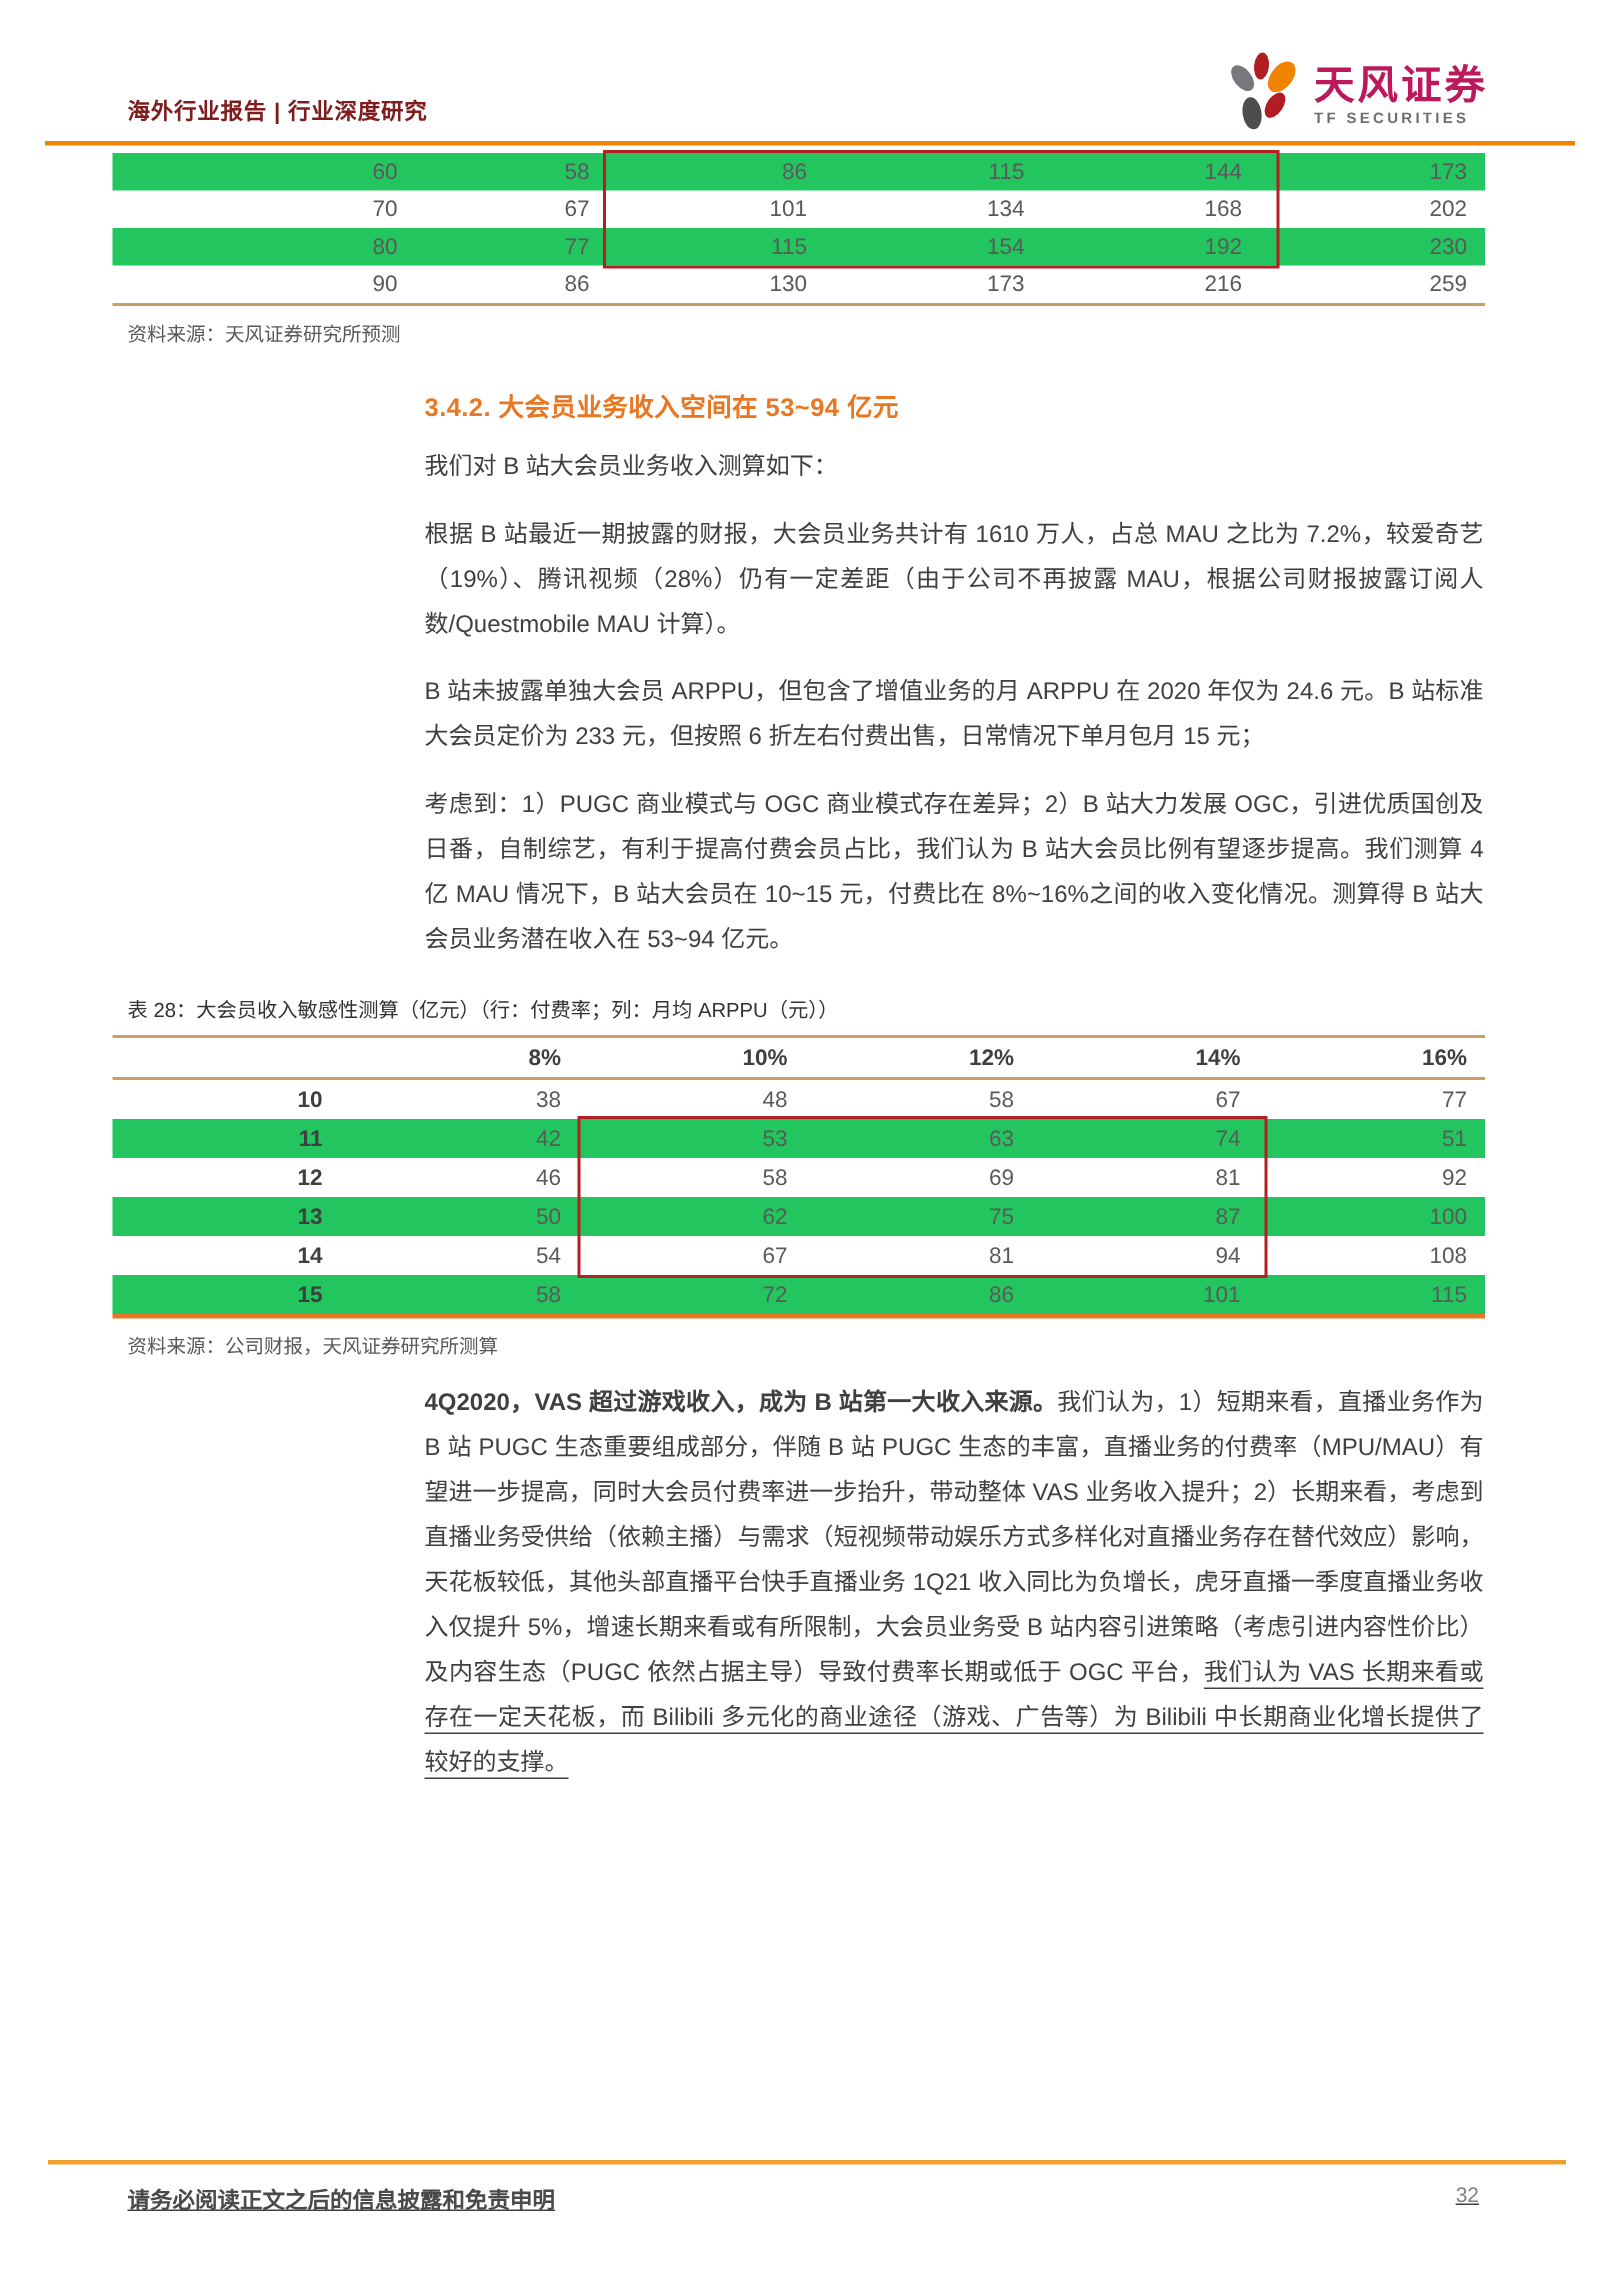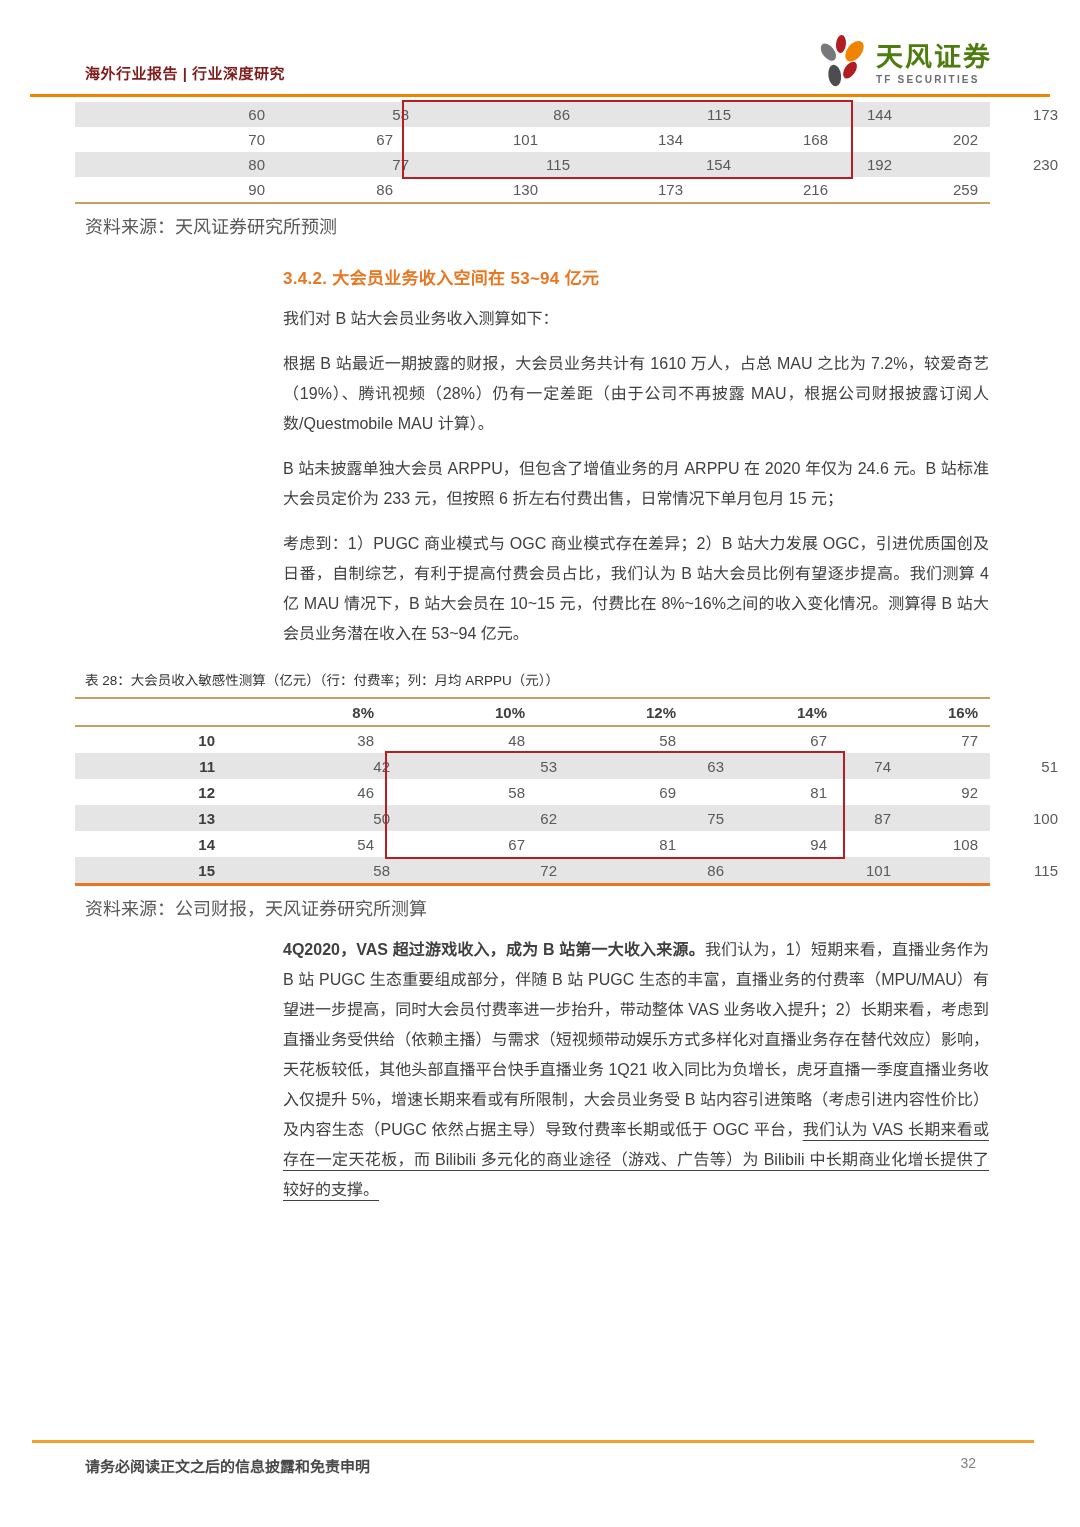--- a/index.html
+++ b/index.html
@@ -6,52 +6,52 @@
   html,body { background:#ffffff; }
   body { font-family:"Liberation Sans","DejaVu Sans",sans-serif; color:#404040; }
   .page { position:relative; width:1080px; height:1527px; background:#fff; overflow:hidden; }
 
   
   .hdr { position:relative; height:97px; }
   .hdr-rule { position:absolute; left:30px; right:30px; bottom:0; border-top:3px solid #F08300; }
   .breadcrumb { position:absolute; left:85px; bottom:14px; font-size:15px; font-weight:700; color:#7f1d1d; letter-spacing:.5px; }
   .brand { position:absolute; right:88px; top:34px; display:flex; align-items:center; gap:8px; }
   .brand-text { display:flex; flex-direction:column; line-height:1; }
-  .brand-cn { font-size:27px; font-weight:700; color:#4d7c0f; letter-spacing:2px; }
+  .brand-cn { font-size:27px; font-weight:700; color:#be185d; letter-spacing:2px; }
   .brand-en { font-size:10px; font-weight:700; color:#6D6E71; letter-spacing:2.2px; margin-top:4px; }
 
   
   .tblwrap { position:relative; margin-left:75px; width:915px; }
   .tblwrap.top { margin-top:5px; }
   .trow { display:grid; align-items:center; }
   .tbl-top .trow { grid-template-columns:200px 130px 145px 145px 145px 150px; height:25px; }
   .tbl-28  .trow { grid-template-columns:160px 151px 151px 151px 151px 151px; height:26px; }
   .tcell { text-align:right; padding-right:12px; font-size:15px; color:#5A5A5A; }
-  .trow.shaded { background:#e5e5e5;gap:16px; }
+  .trow.shaded { background:#22c55e; }
   .tbl-top { border-bottom:2px solid #C9A063; }
   .tbl-28 .thead { height:30px; border-top:2px solid #C9A063; border-bottom:2px solid #C9A063; }
   .tbl-28 .thead .tcell { font-weight:700; color:#3F3F3F; }
   .tbl-28 .tcell.rowlabel { font-weight:700; color:#3F3F3F; padding-right:20px; }
   .tbl-top .tcell.rowlabel { padding-right:10px; }
   .tbl-28 { border-bottom:3px solid #E87722; }
   .redbox { position:absolute; border:2px solid #B41F24; pointer-events:none; }
   .redbox.top-tbl { left:327px; top:-2px; width:451px; height:79px; }
   .redbox.t28 { left:310px; top:54px; width:460px; height:108px; }
-  .source { margin:8px 0 0 85px; font-size:18px; color:#595959;font-family:Liberation Mono, monospace; }
+  .source { margin:8px 0 0 85px; font-size:13px; color:#595959;font-family:Liberation Mono, monospace; }
   .caption { margin:20px 0 8px 85px; font-size:13.5px; font-weight:400; color:#333333; }
 
   
   .content { margin-left:283px; width:706px; }
   .sec-h { margin-top:26px; font-size:17px; font-weight:700; color:#E87722; letter-spacing:.3px; }
   .para { margin-top:15px; font-size:16px; line-height:30px; color:#404040; text-align:justify; }
   .b { font-weight:700; }
   .ul { text-decoration:underline; text-underline-offset:5px; text-decoration-thickness:1px; }
 
   
-  .ftr { position:absolute; left:0; right:14px; top:1440px; }
+  .ftr { position:absolute; left:0; right:4px; top:1440px;text-decoration:underline; }
   .ftr-rule { margin:0 32px; border-top:3px solid #F0A030; }
   .ftr-row { display:flex; justify-content:space-between; padding:12px 90px 0 85px; }
   .disclaimer { font-size:15px; font-weight:700; color:#4A4A4A; }
   .pagenum { font-size:14px; color:#808080; }
 </style>
 </head>
 <body>
 
 <div class="page">
 

